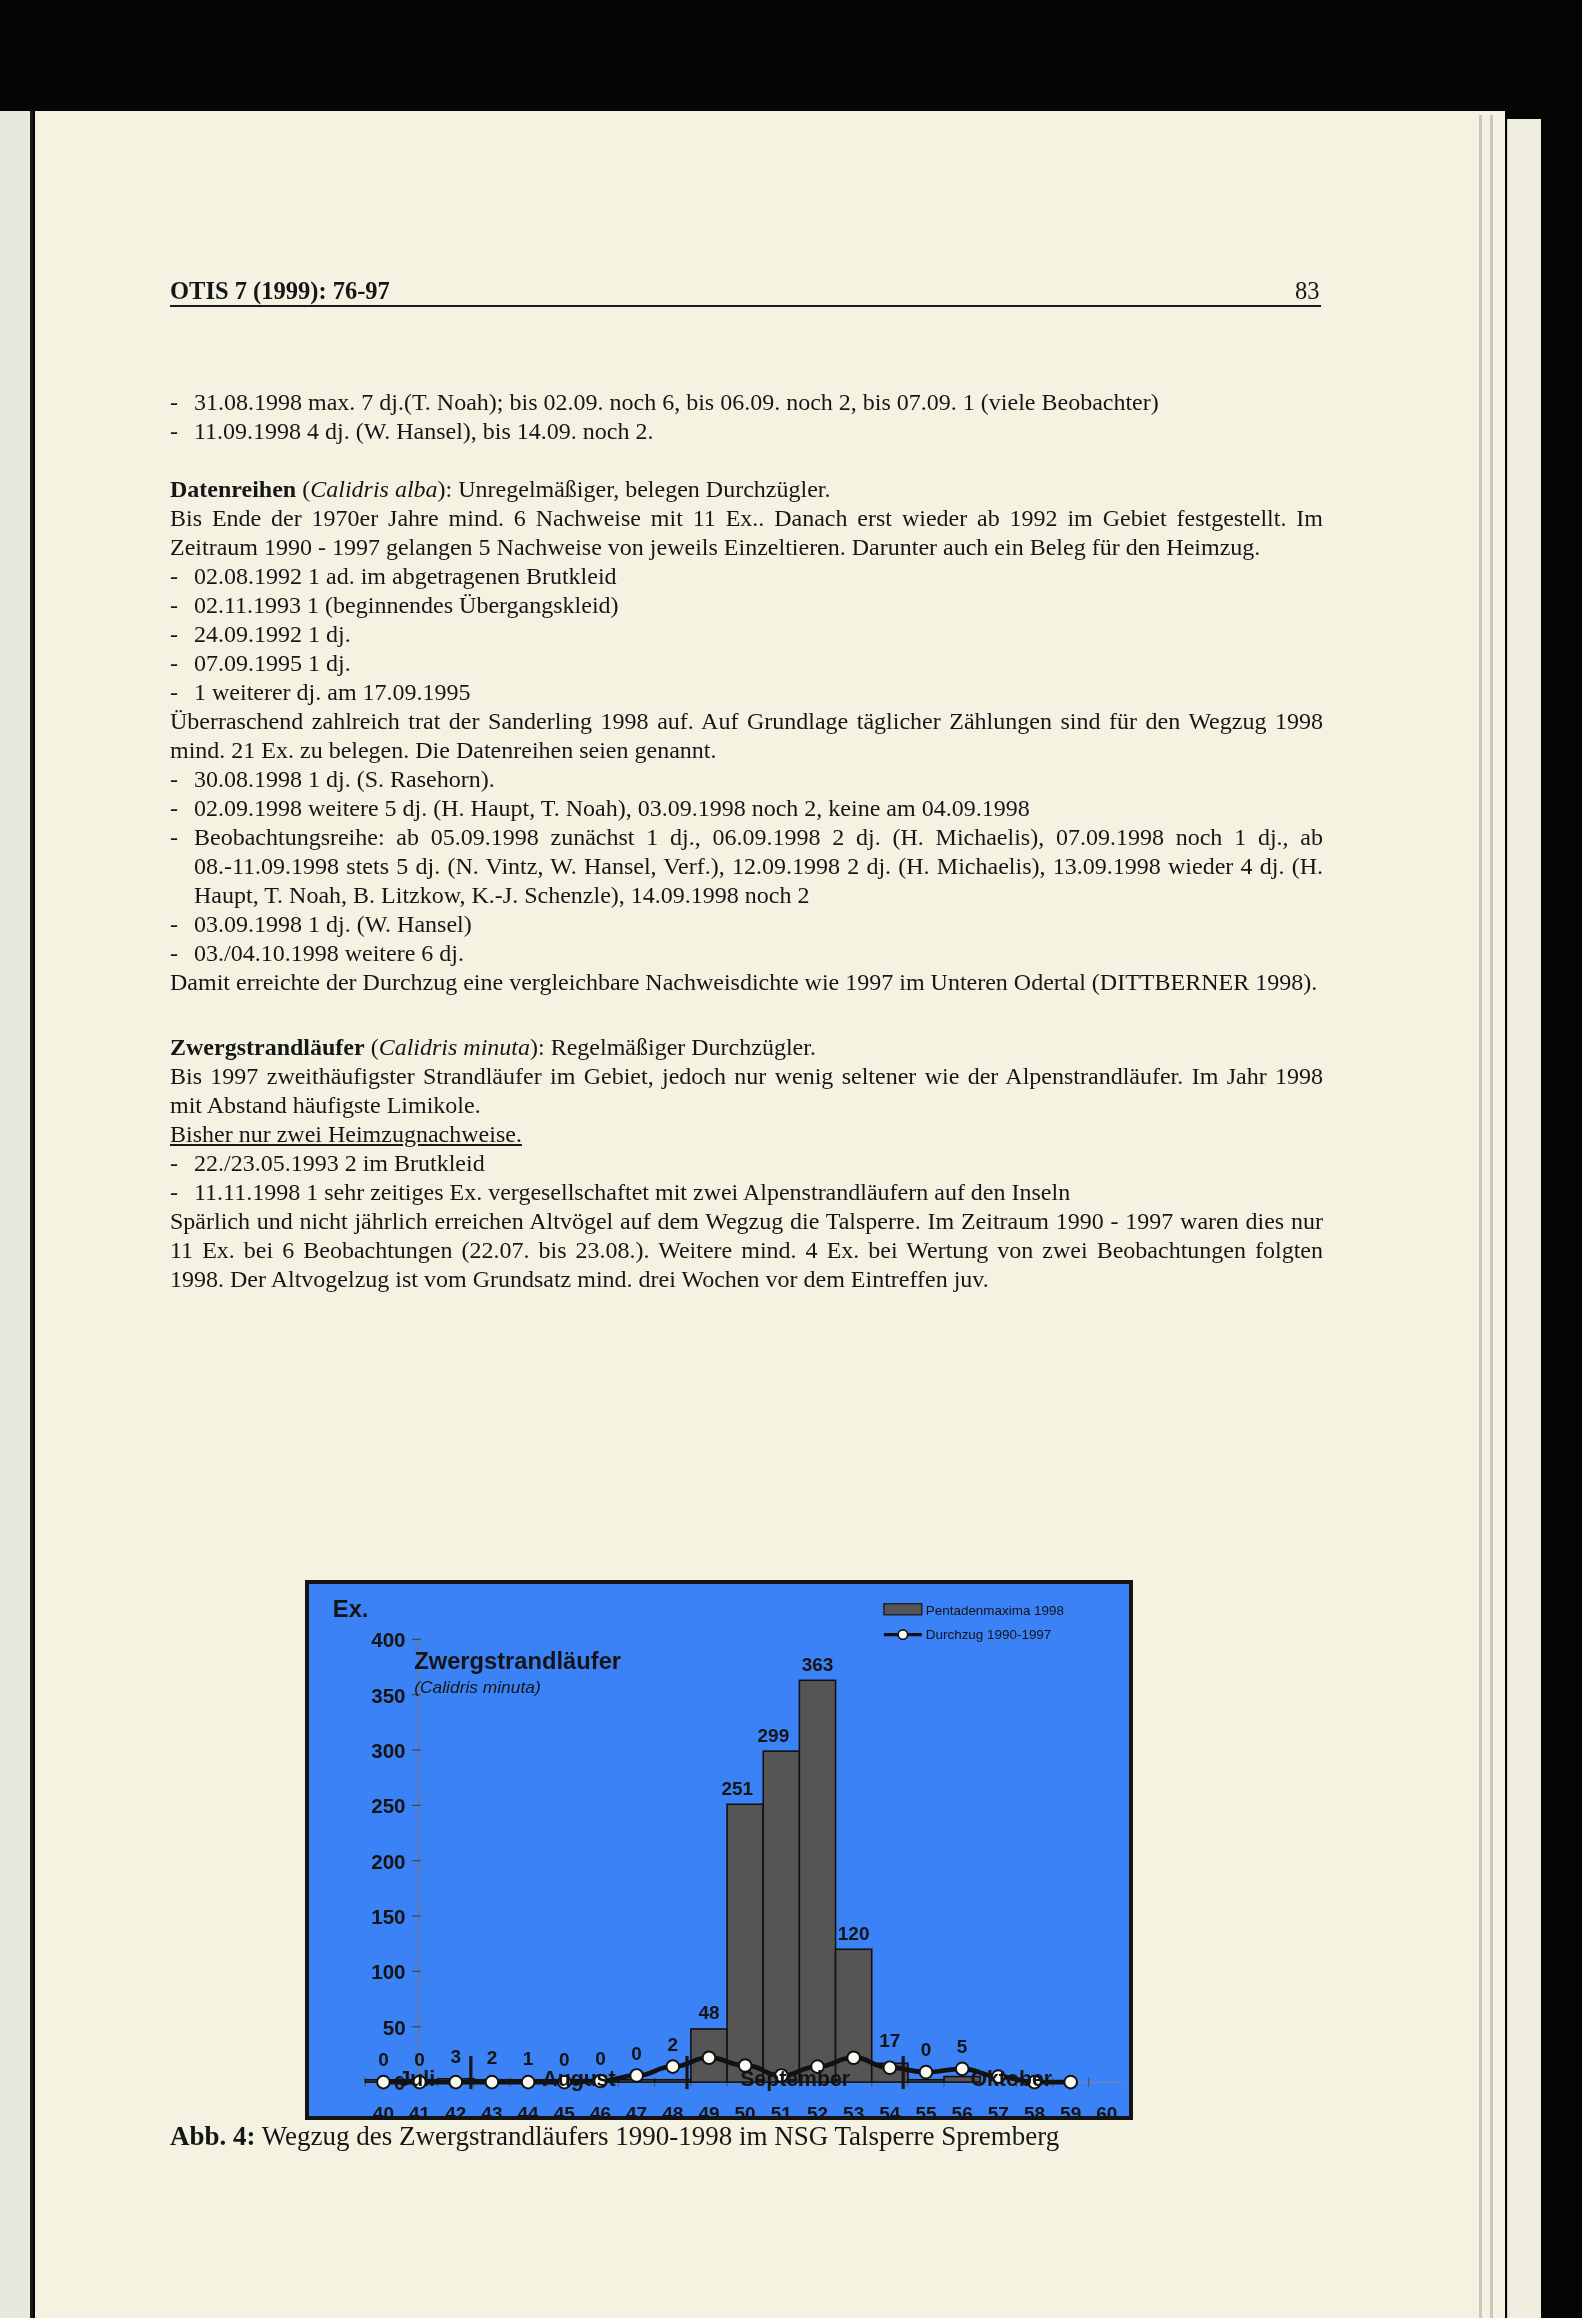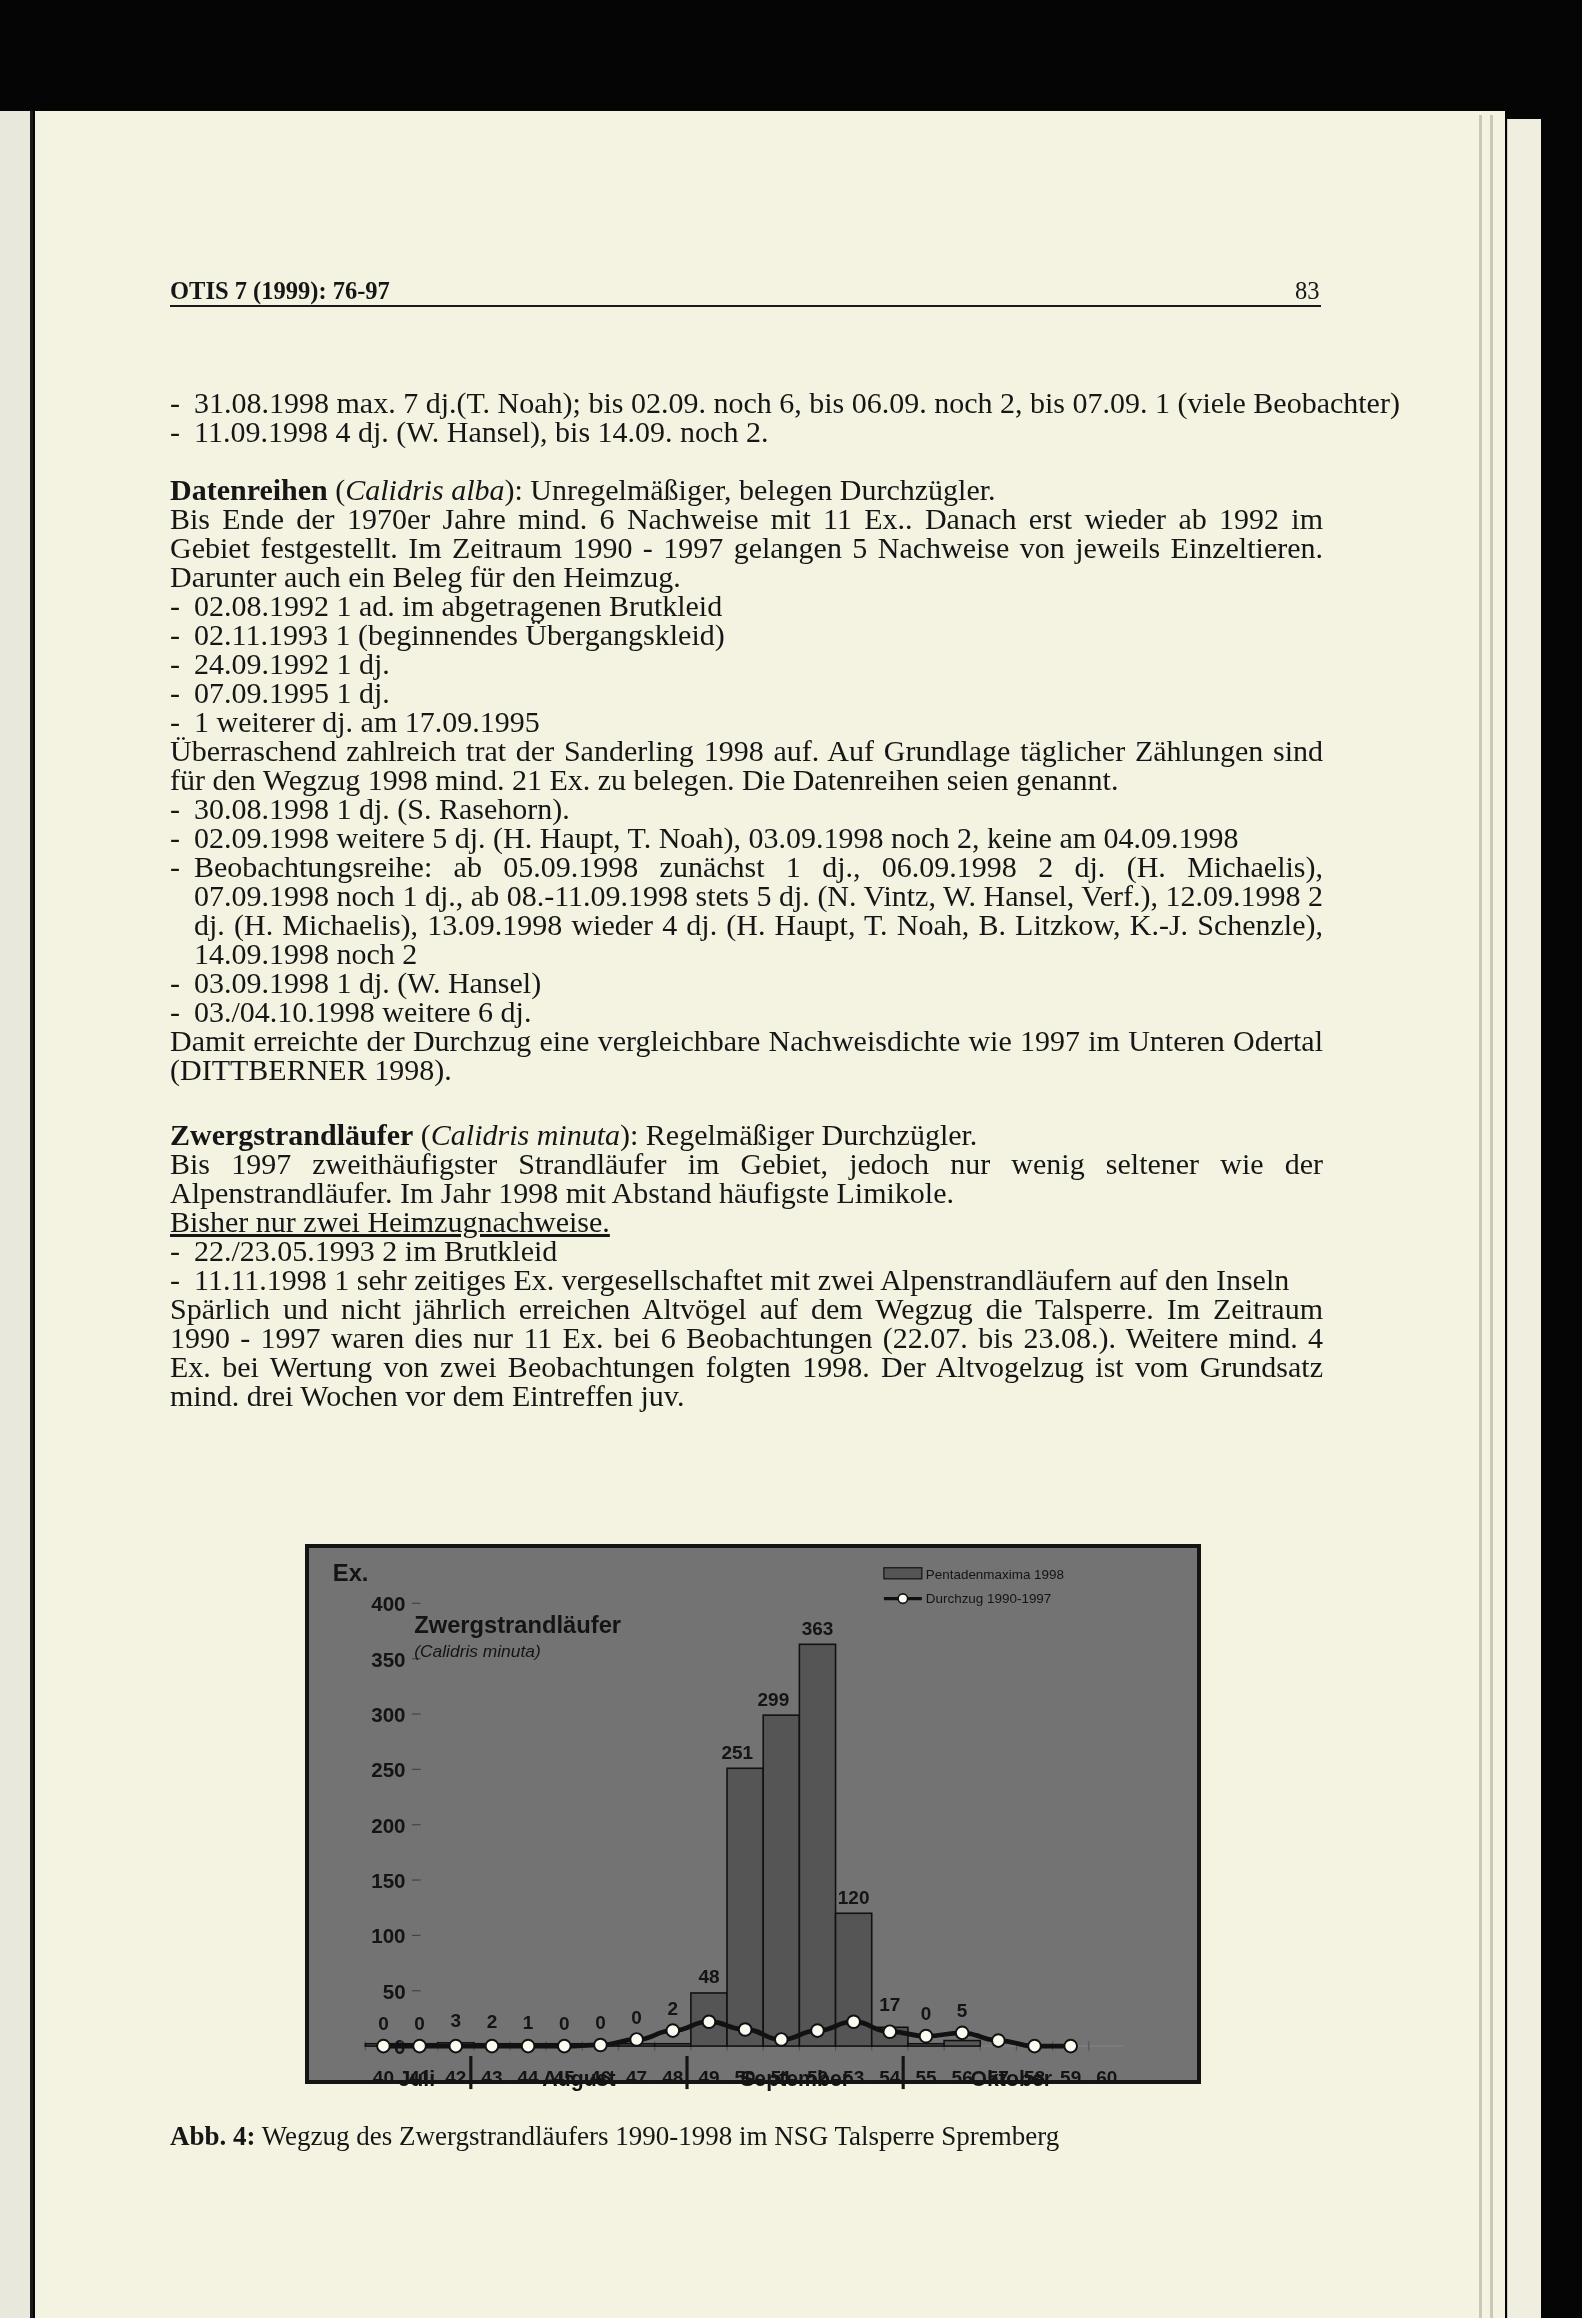--- a/index.html
+++ b/index.html
@@ -27,32 +27,32 @@
   .running-header {
     position: absolute; left: 170px; top: 273px; width: 1151px; height: 32px;
     border-bottom: 2.4px solid #1a1a1a;
     font-size: 24.5px; line-height: 32px;
   }
   .running-header .journal { position: absolute; left: 0; top: 1.6px; font-weight: bold; }
   .running-header .page-number { position: absolute; right: 1.6px; top: 1.6px; }
 
   .body-text {
     position: absolute; left: 170px; top: 388px; width: 1153px;
-    font-size: 30px; line-height: 29px;
+    font-size: 24px; line-height: 29px;
   }
   .body-text p { margin: 0; text-align: justify; }
   .body-text .li { margin: 0; white-space: nowrap; }
   .body-text .li .dash { display: inline-block; width: 24px; }
   .body-text .gap { height: 29px; }
   .body-text b { font-weight: bold; }
   .body-text i { font-style: italic; }
 
   .chart-box {
-    position: absolute; left: 305px; top: 1544px; width: 896px; height: 540px;
-    border: 4px solid #141414; box-sizing: border-box; background: #737373;
+    position: absolute; left: 305px; top: 1580px; width: 828px; height: 540px;
+    border: 4px solid #141414; box-sizing: border-box; background: #3b82f6;
   }
   #chart-svg { position: absolute; left: 0; top: 0; }
   .caption {
     position: absolute; left: 170px; top: 2120px;
     font-size: 27px; line-height: 32px; white-space: nowrap;
   }
   .caption b { font-weight: bold; }
 </style>
 </head>
 <body>

